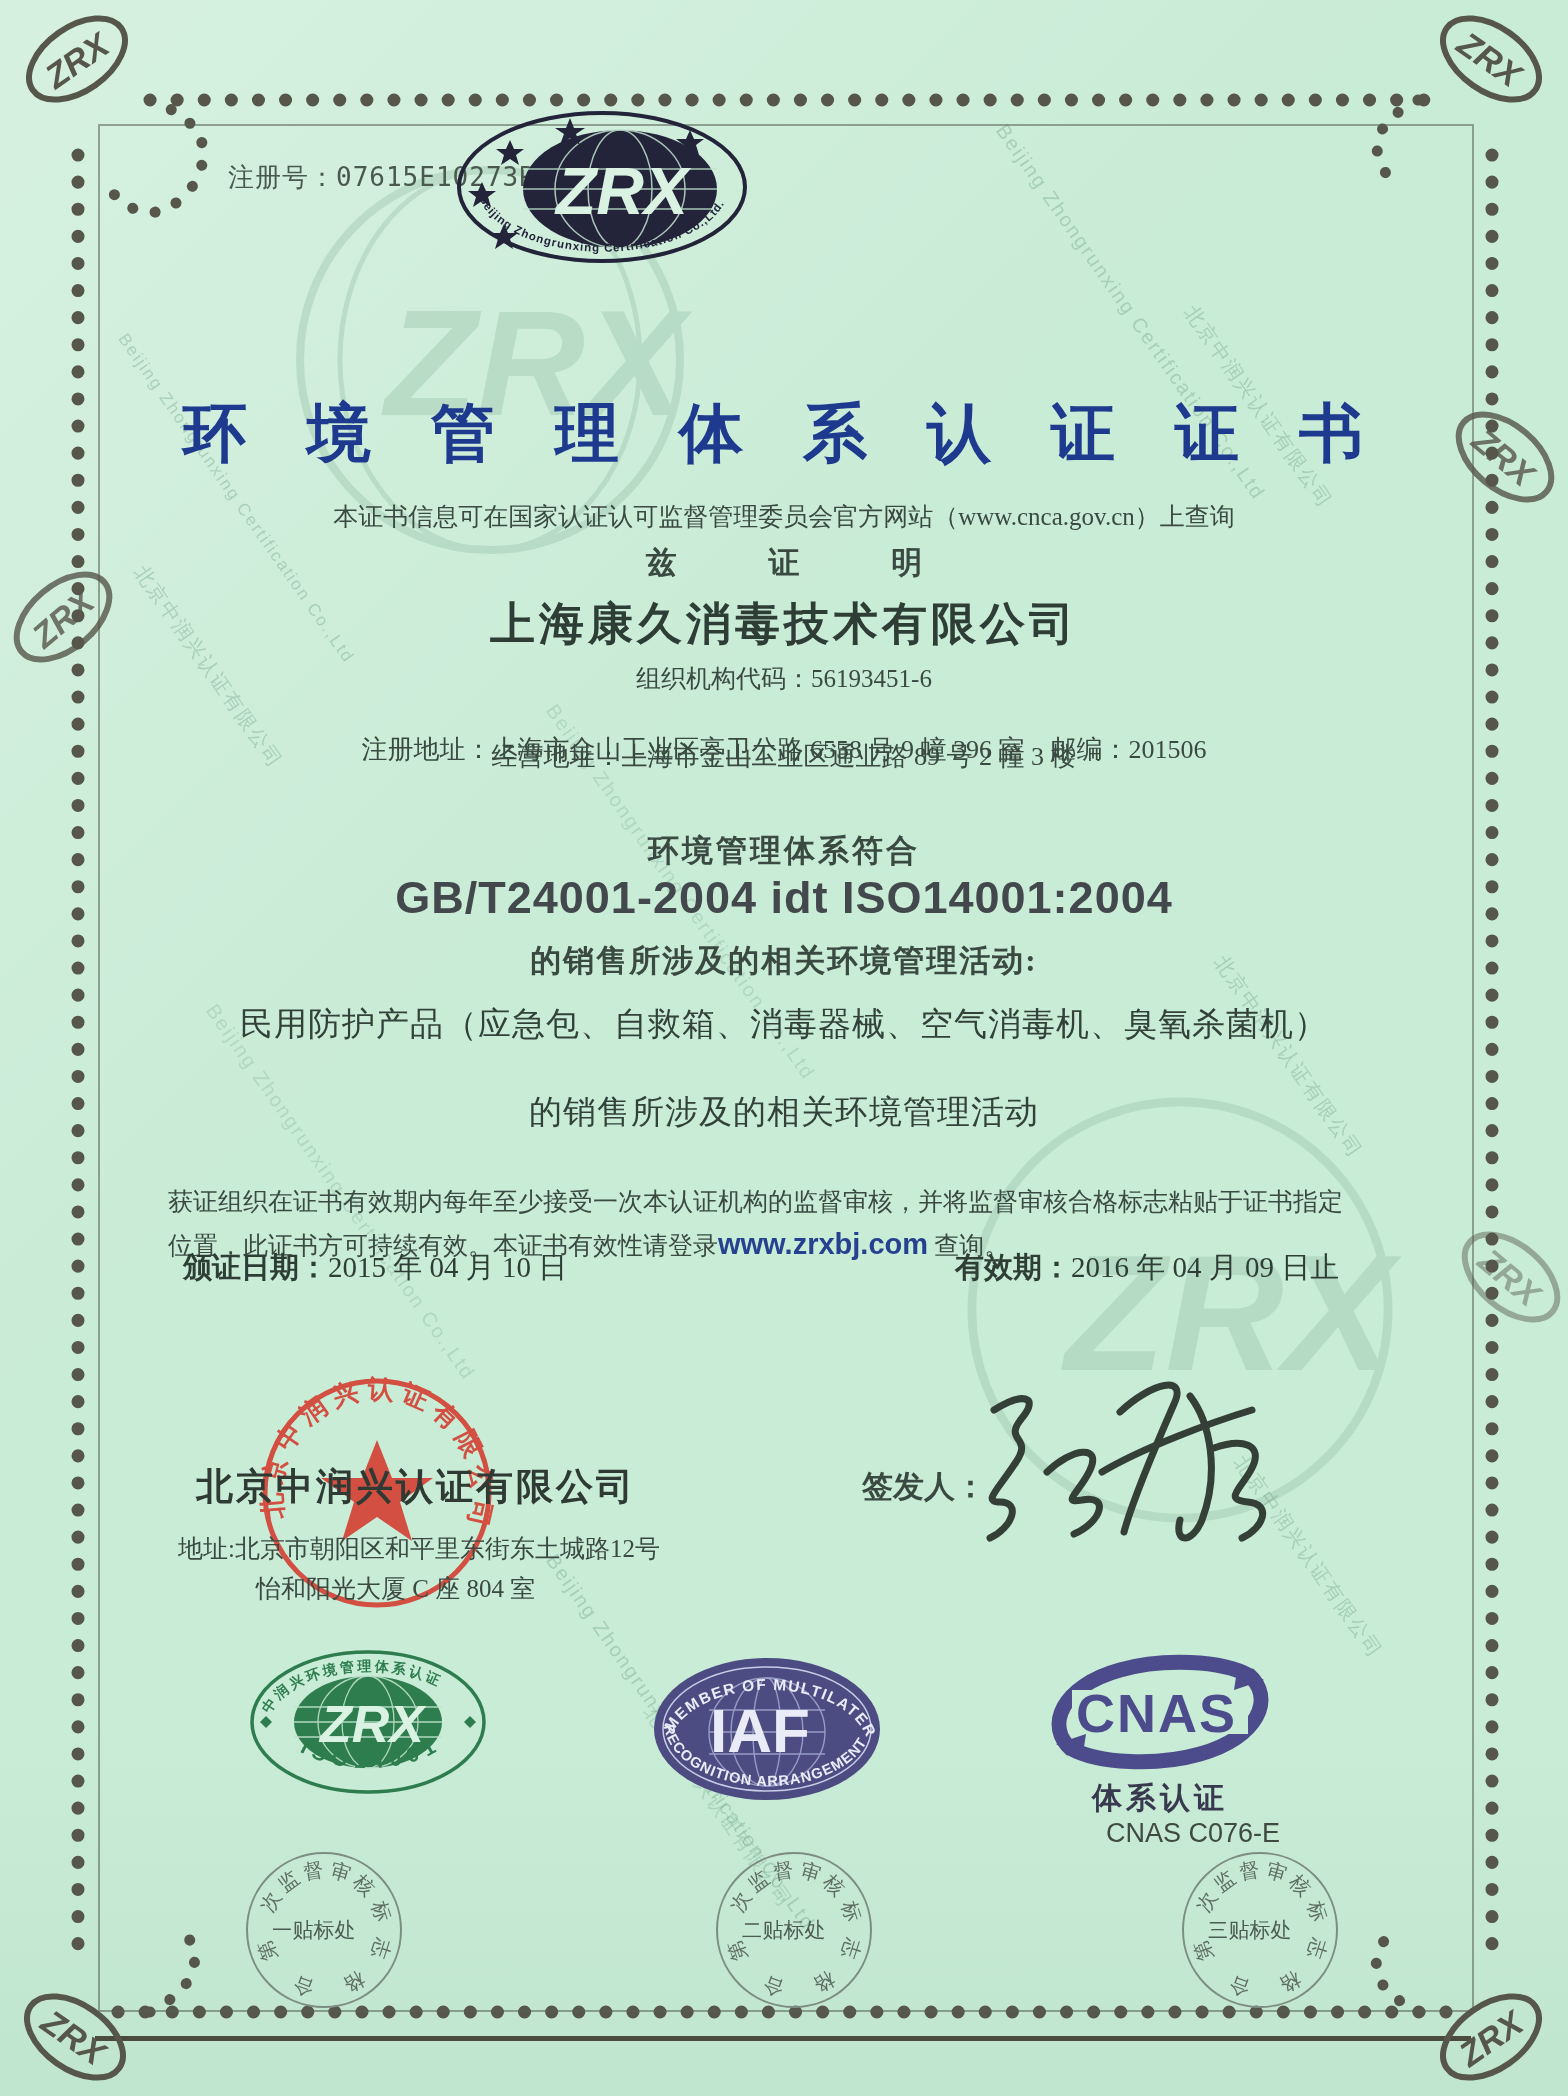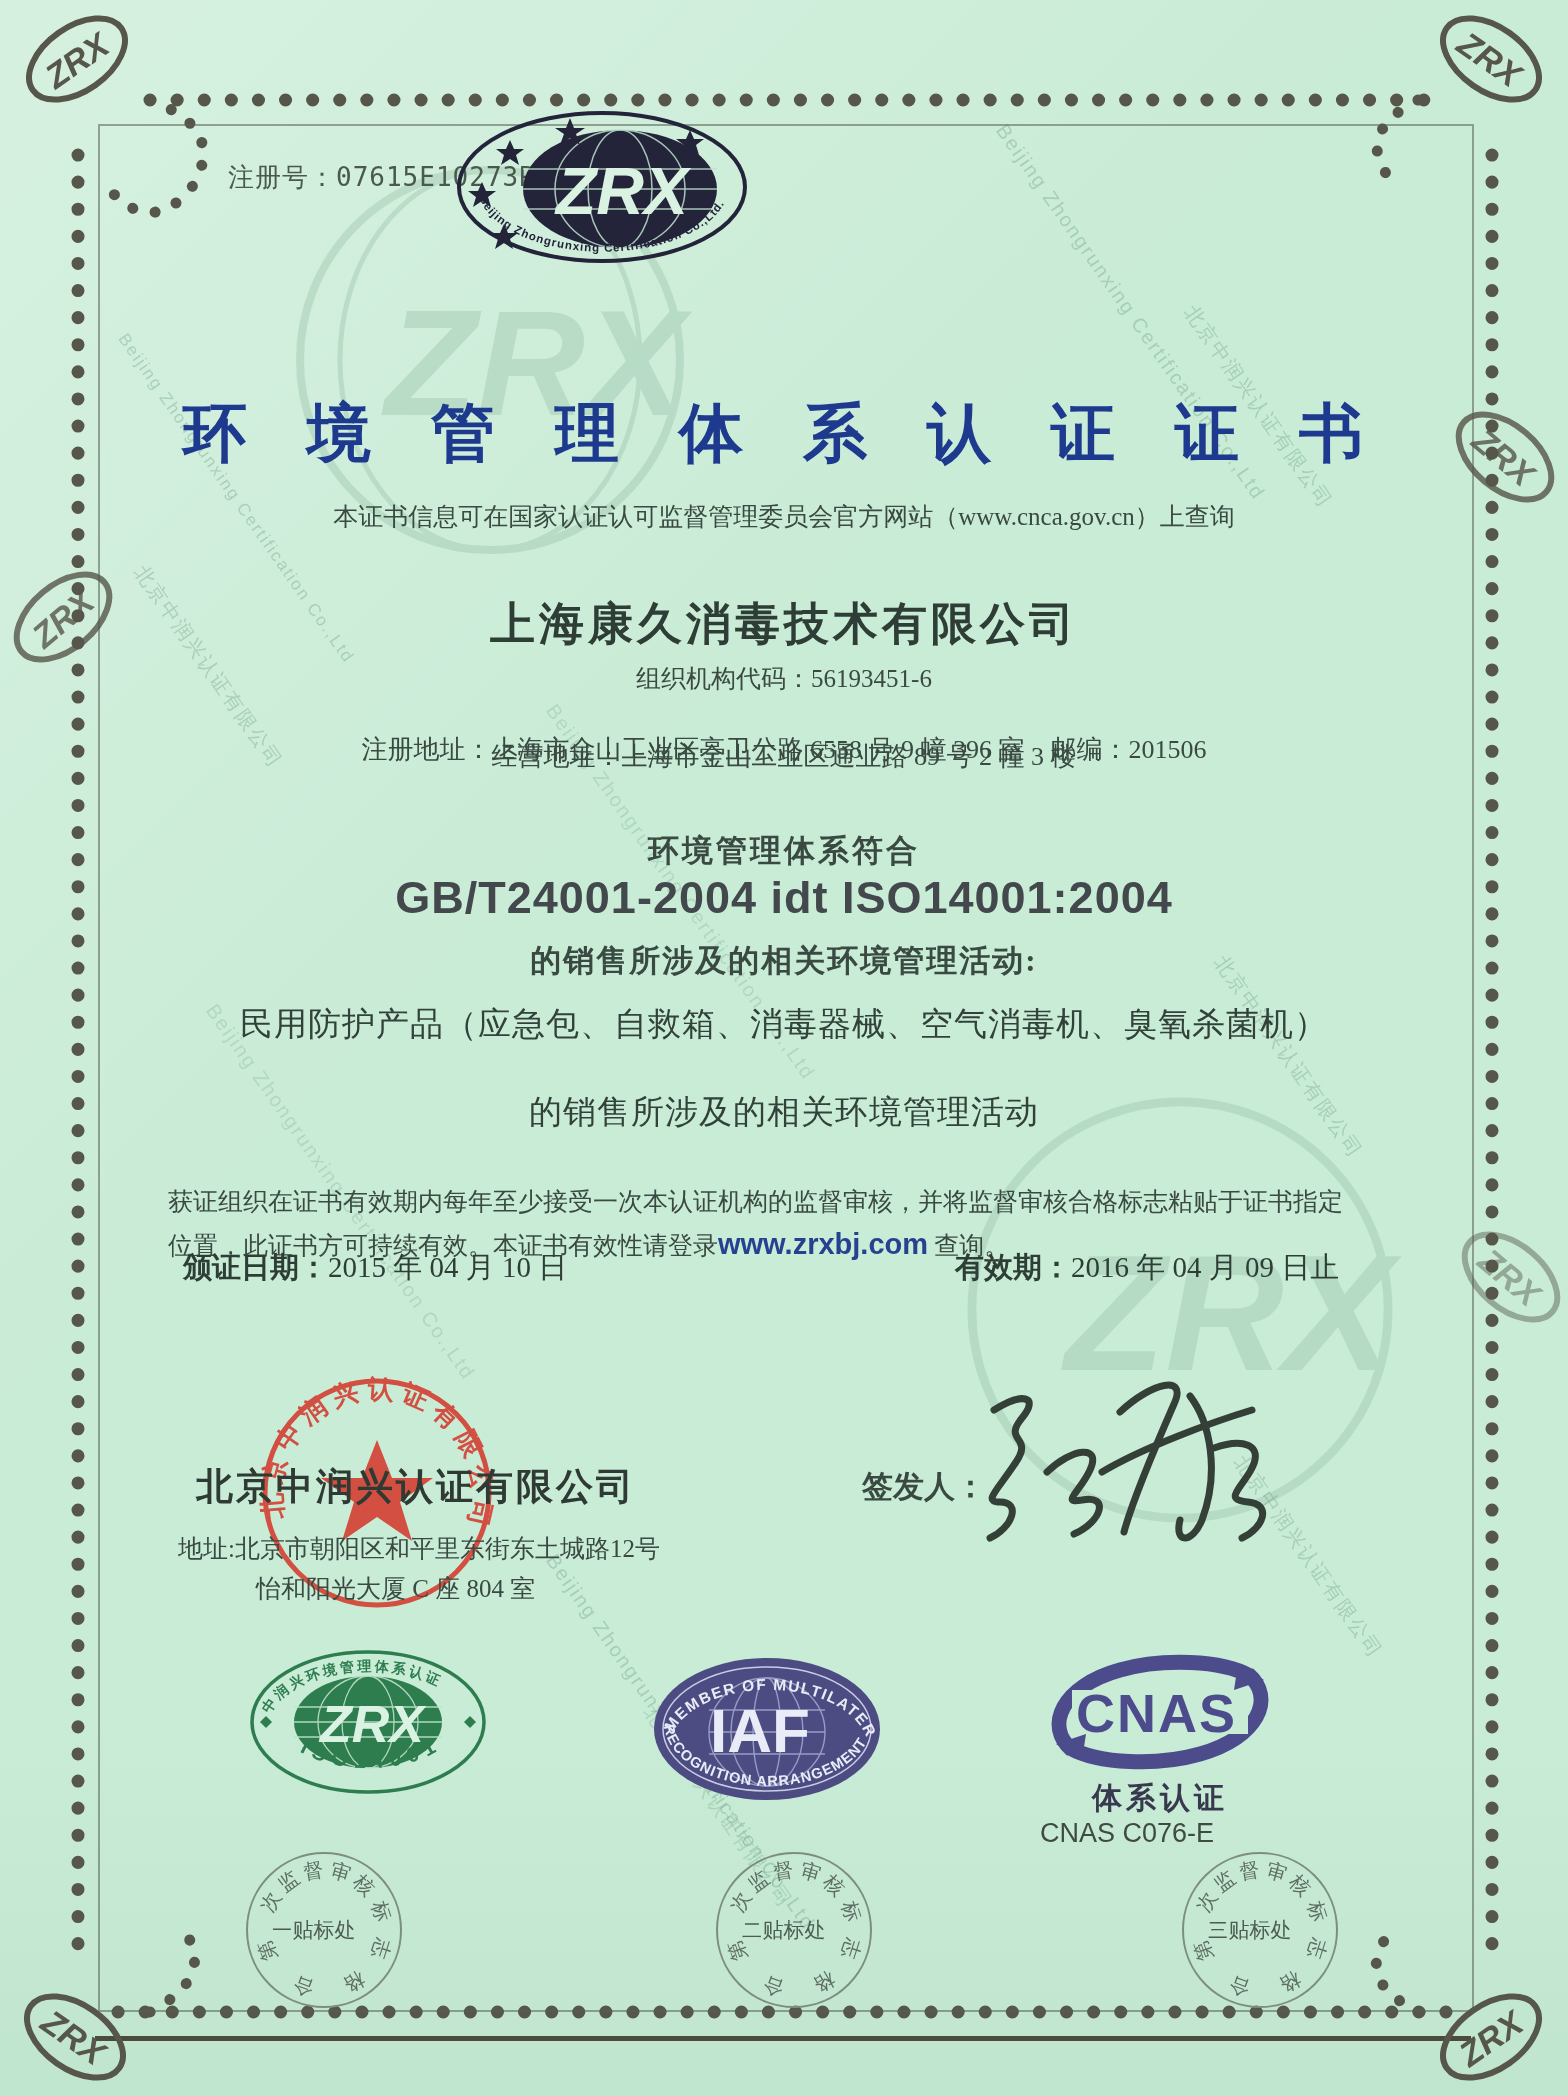--- a/index.html
+++ b/index.html
@@ -42,21 +42,21 @@
   .validity{left:168px;top:1140px;width:1240px;font-size:25px;color:#3a4a42;line-height:43px;text-align:justify;margin-top:40px;}
   .validity .url{font-family:"Liberation Sans",sans-serif;font-weight:bold;color:#26418f;font-size:29px;}
   .daterow{top:1248px;font-size:29px;color:#2e3e37;}
   .issuedate{left:183px;} .validdate{left:955px;}
   .daterow .lbl{font-weight:bold;}
   .issuercompany{left:196px;top:1462px;font-size:37px;font-weight:bold;color:#2e3a33;letter-spacing:3px;z-index:3;}
   .issueraddr1{left:178px;top:1532px;font-size:25px;color:#3a4a42;z-index:3;}
   .issueraddr2{left:256px;top:1572px;font-size:25px;color:#3a4a42;z-index:3;}
   .signerlbl{left:862px;top:1466px;font-size:31px;font-weight:bold;color:#3a4a42;}
   .cnastext1{left:1040px;top:1778px;width:240px;text-align:center;font-size:30px;font-weight:bold;color:#38384f;letter-spacing:4px;}
-  .cnastext2{left:1040px;top:1818px;width:240px;text-align:left;font-size:27px;color:#3f4a42;
+  .cnastext2{left:1040px;top:1818px;width:240px;text-align:right;font-size:27px;color:#3f4a42;
              font-family:"Liberation Sans",sans-serif;}
   
   .stampcircle{position:absolute;width:152px;height:152px;border:2px solid #7d8d82;border-radius:50%;}
   .stampcircle .rc{position:absolute;left:50%;top:50%;font-size:20px;color:#5d6d63;}
   .stampcircle .center{position:absolute;left:50%;top:50%;transform:translate(-50%,-50%);
                        font-size:21px;color:#4c5c52;white-space:nowrap;}
   .stampcircle .num{position:absolute;left:24px;top:50%;transform:translateY(-50%);font-size:20px;color:#4c5c52;}
   .r0{transform:translate(-50%,-50%) rotate(-62deg) translateY(-60px);}
   .r1{transform:translate(-50%,-50%) rotate(-36deg) translateY(-60px);}
   .r2{transform:translate(-50%,-50%) rotate(-10deg) translateY(-60px);}
@@ -183,20 +183,21 @@
           <path id="toplogoarc" d="M 26,88 A 126,66 0 0 0 277,80"></path>
         </defs>
       <text font-size="11.5" font-weight="bold" fill="#23233a" letter-spacing="1" font-family="Liberation Sans,sans-serif">
         <textPath href="#toplogoarc" startOffset="4">Beijing Zhongrunxing Certification Co.,Ltd.</textPath>
       </text>
     </svg>
   </div>
 
   <div class="abs ctr title">环 境 管 理 体 系 认 证 证 书</div>
   <div class="abs ctr infoline">本证书信息可在国家认证认可监督管理委员会官方网站（www.cnca.gov.cn）上查询</div>
+  <div class="abs ctr hereby">兹 证 明</div>
   <div class="abs ctr company">上海康久消毒技术有限公司</div>
   <div class="abs ctr orgcode">组织机构代码：56193451-6</div>
   <div class="abs ctr regaddr">注册地址：上海市金山工业区亭卫公路 6558 号 9 幢 396 室　邮编：201506</div>
   <div class="abs ctr bizaddr">经营地址：上海市金山工业区通业路 89 号 2 幢 3 楼</div>
 
   <div class="abs ctr conform">环境管理体系符合</div>
   <div class="abs ctr stdcode">GB/T24001-2004 idt  ISO14001:2004</div>
   <div class="abs ctr scopeintro">的销售所涉及的相关环境管理活动:</div>
   <div class="abs ctr scope1">民用防护产品（应急包、自救箱、消毒器械、空气消毒机、臭氧杀菌机）</div>
   <div class="abs ctr scope2">的销售所涉及的相关环境管理活动</div>

